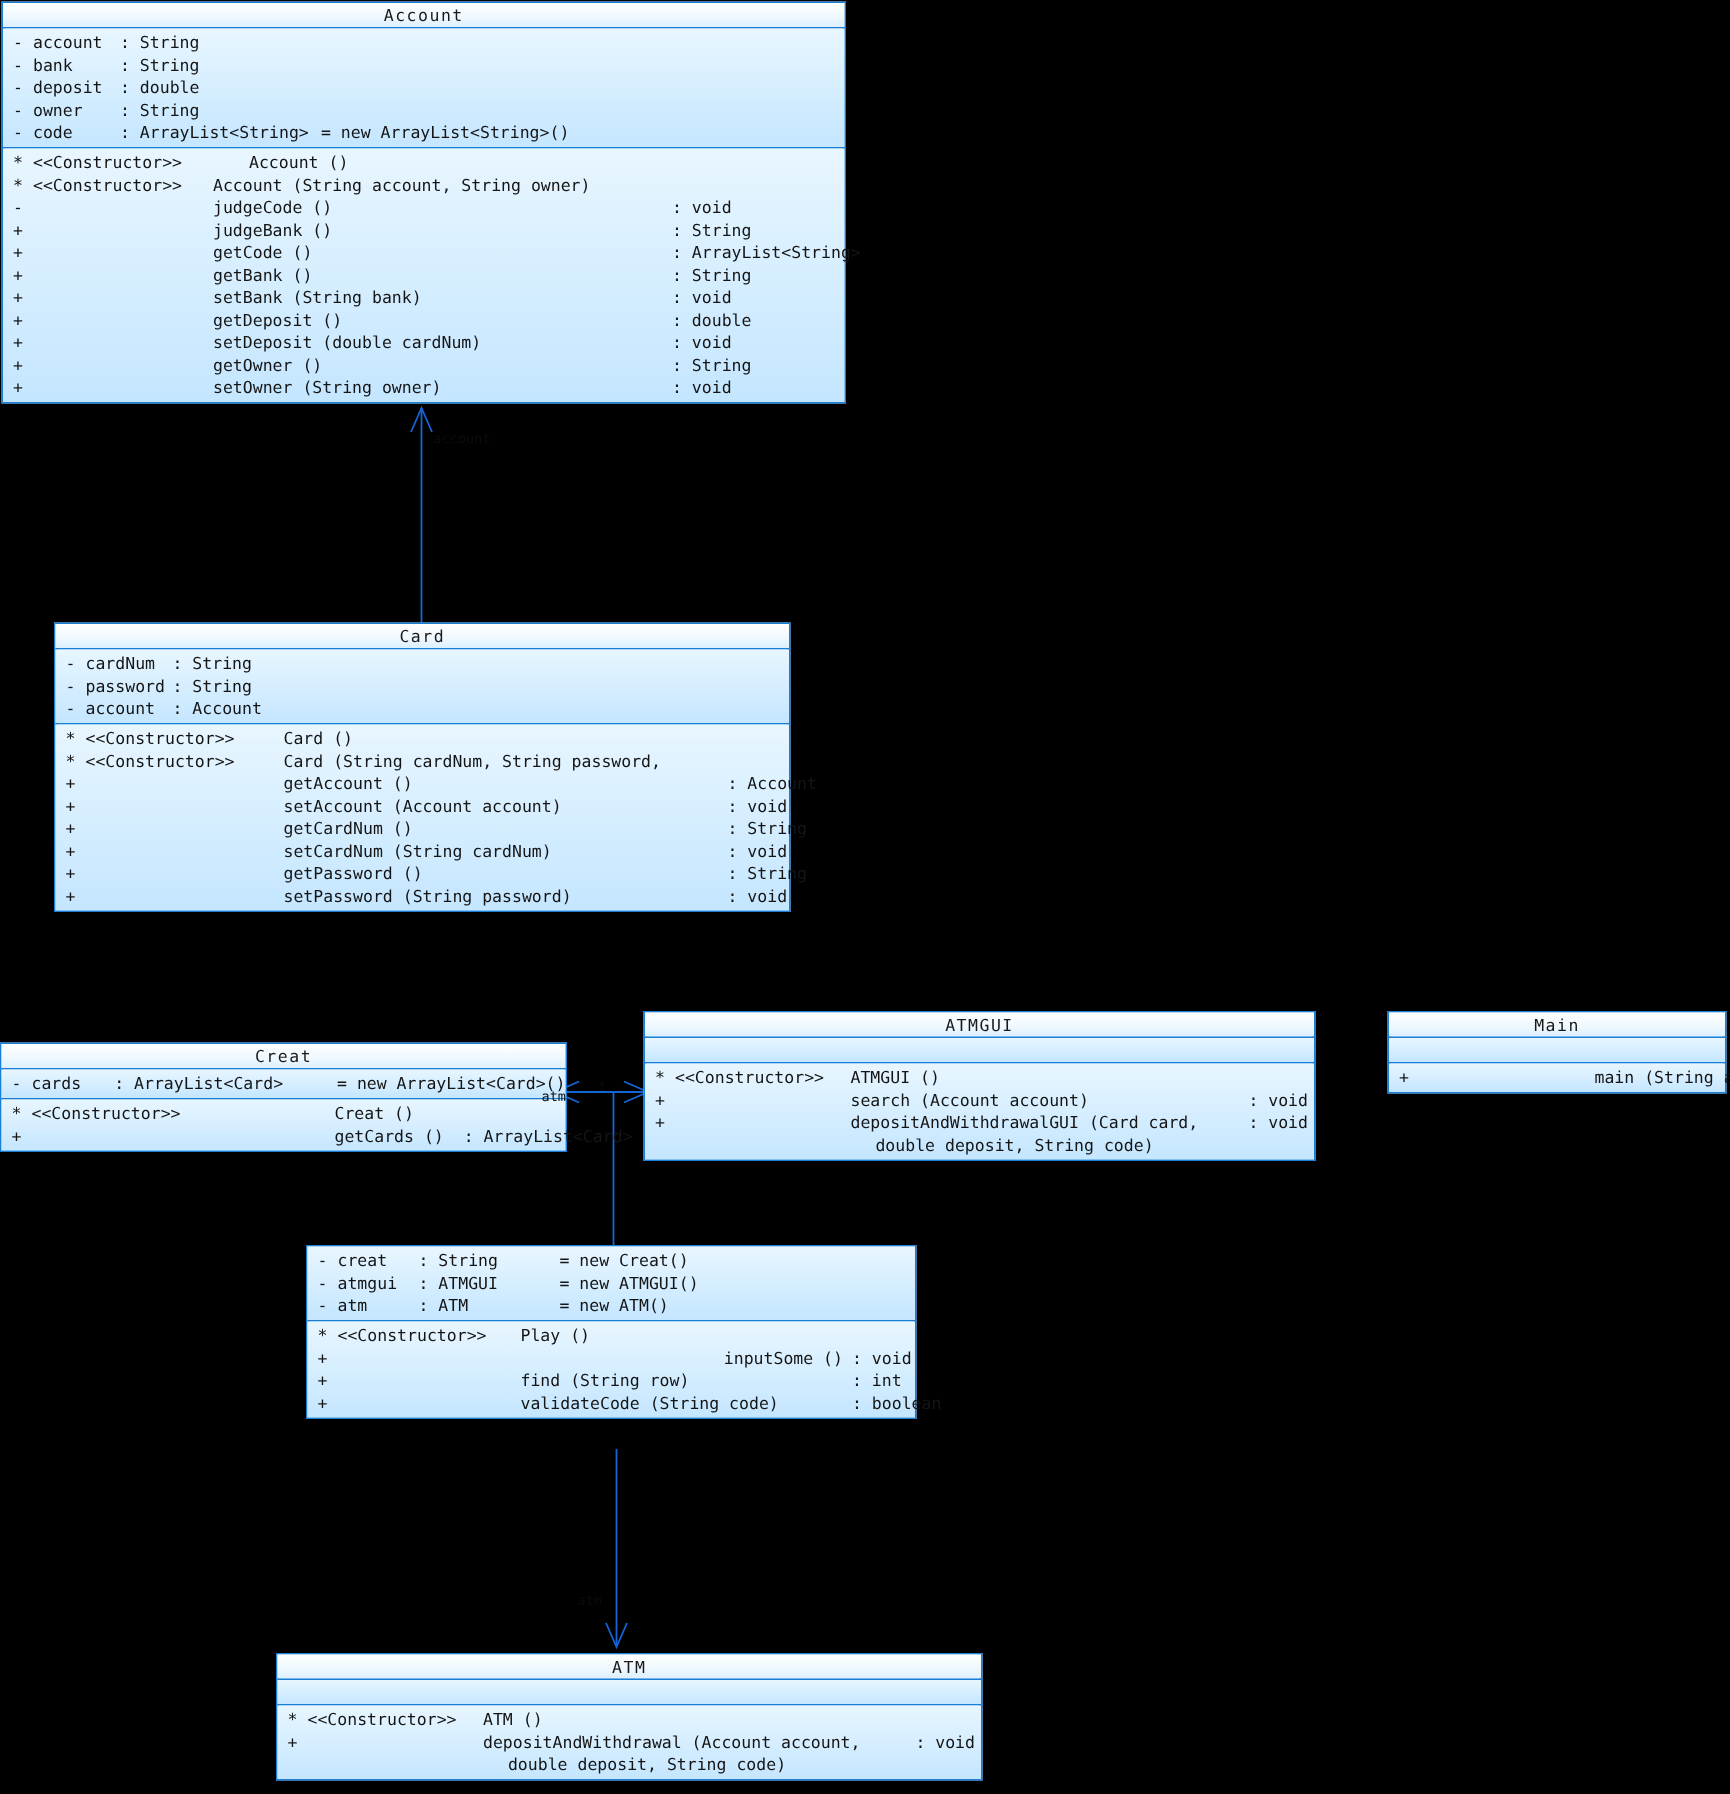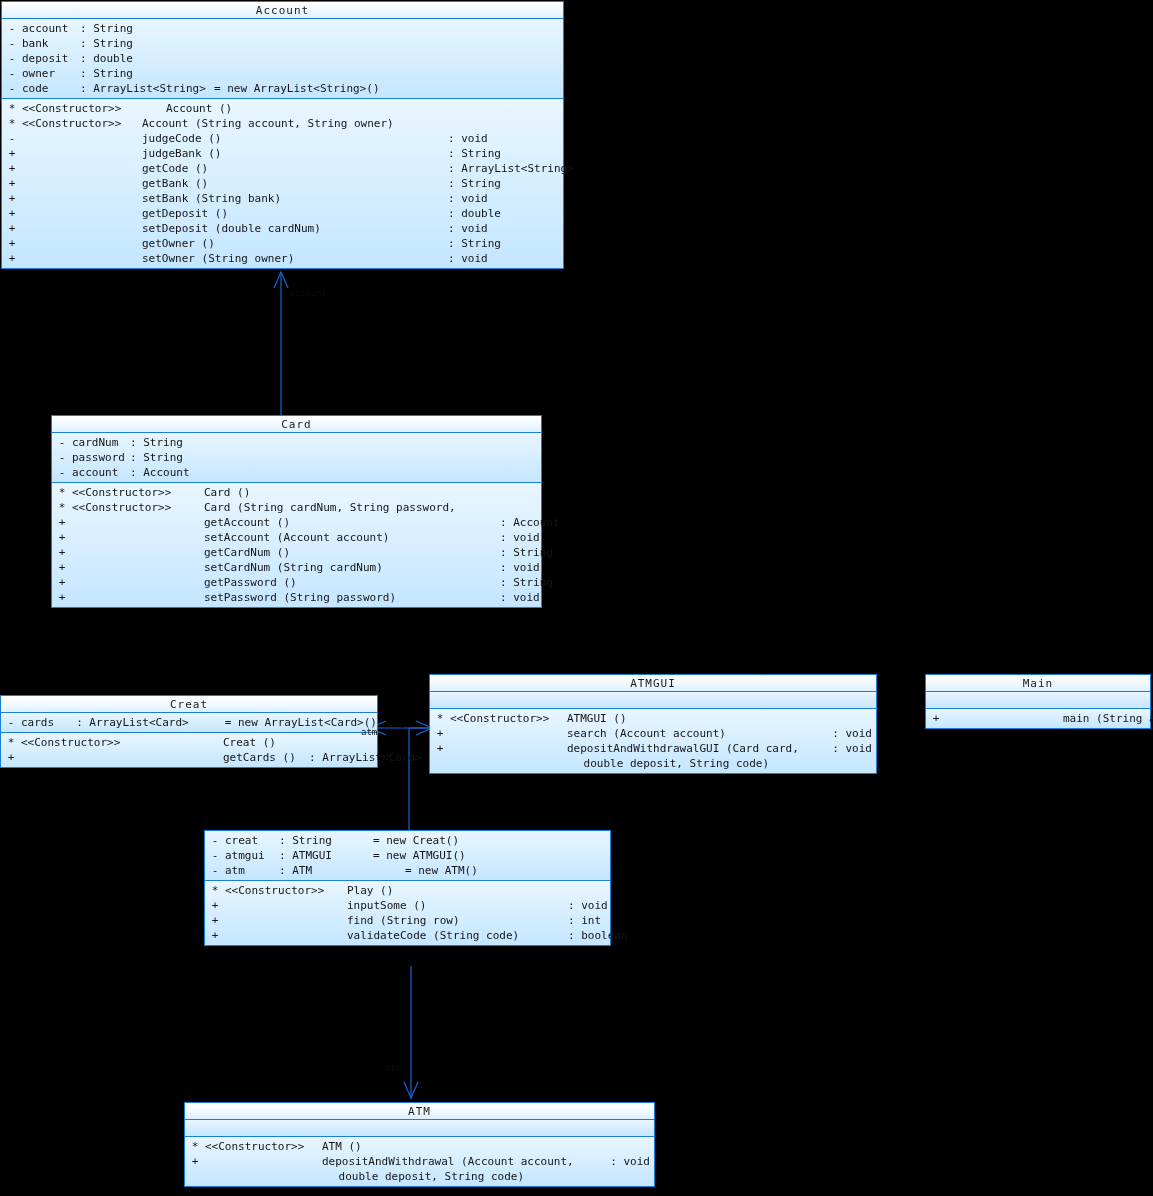--- a/index.html
+++ b/index.html
@@ -101,21 +101,21 @@
         <div class="row"><span class="vis">+</span><span style="display: inline-block; width: 118px; flex: 0 0 auto;"></span><span class="nm" style="flex: 0 0 300px; width: 300px;">getCode ()</span><span class="ret">: ArrayList&lt;String&gt;</span></div>
         <div class="row"><span class="vis">+</span><span style="display: inline-block; width: 118px; flex: 0 0 auto;"></span><span class="nm" style="flex: 0 0 300px; width: 300px;">getBank ()</span><span class="ret">: String</span></div>
         <div class="row"><span class="vis">+</span><span style="display: inline-block; width: 118px; flex: 0 0 auto;"></span><span class="nm" style="flex: 0 0 300px; width: 300px;">setBank (String bank)</span><span class="ret">: void</span></div>
         <div class="row"><span class="vis">+</span><span style="display: inline-block; width: 118px; flex: 0 0 auto;"></span><span class="nm" style="flex: 0 0 300px; width: 300px;">getDeposit ()</span><span class="ret">: double</span></div>
         <div class="row"><span class="vis">+</span><span style="display: inline-block; width: 118px; flex: 0 0 auto;"></span><span class="nm" style="flex: 0 0 300px; width: 300px;">setDeposit (double cardNum)</span><span class="ret">: void</span></div>
         <div class="row"><span class="vis">+</span><span style="display: inline-block; width: 118px; flex: 0 0 auto;"></span><span class="nm" style="flex: 0 0 300px; width: 300px;">getOwner ()</span><span class="ret">: String</span></div>
         <div class="row"><span class="vis">+</span><span style="display: inline-block; width: 118px; flex: 0 0 auto;"></span><span class="nm" style="flex: 0 0 300px; width: 300px;">setOwner (String owner)</span><span class="ret">: void</span></div>
       </div>
   </div>
 
-  <div class="uml-class" style="left:51px;top:415px;width:491px;">
+  <div class="uml-class" style="left:36px;top:415px;width:491px;">
     <div class="uml-title">Card</div>
     <div class="uml-attrs">
         <div class="row"><span class="vis">-</span><span style="display: inline-block; width: 58px;">cardNum</span><span style="display: inline-block; width: 0px;">: String</span></div>
         <div class="row"><span class="vis">-</span><span style="display: inline-block; width: 58px;">password</span><span style="display: inline-block; width: 0px;">: String</span></div>
         <div class="row"><span class="vis">-</span><span style="display: inline-block; width: 58px;">account</span><span style="display: inline-block; width: 0px;">: Account</span></div>
       </div>
     <div class="uml-ops">
         <div class="row"><span class="vis">*</span><span style="display: inline-block; width: 130px; flex: 0 0 auto;">&lt;&lt;Constructor&gt;&gt;</span><span class="nm" style="flex: 0 0 290px; width: 290px;">Card ()</span></div>
         <div class="row"><span class="vis">*</span><span style="display: inline-block; width: 130px; flex: 0 0 auto;">&lt;&lt;Constructor&gt;&gt;</span><span class="nm" style="flex: 0 0 290px; width: 290px;">Card (String cardNum, String password,</span></div>
         <div class="row"><span class="vis">+</span><span style="display: inline-block; width: 130px; flex: 0 0 auto;"></span><span class="nm" style="flex: 0 0 290px; width: 290px;">getAccount ()</span><span class="ret">: Account</span></div>
@@ -155,25 +155,25 @@
     <div class="uml-attrs empty"></div>
     <div class="uml-ops">
         <div class="row"><span class="vis">+</span><span style="display: inline-block; width: 115px; flex: 0 0 auto;"></span><span class="nm">main (String args[])  : void</span></div>
       </div>
   </div>
 
   <div class="uml-class" style="left:204px;top:830px;width:407px;">
     <div class="uml-attrs">
         <div class="row"><span class="vis">-</span><span style="display: inline-block; width: 54px;">creat</span><span style="display: inline-block; width: 88px;">: String</span><span style="padding-left: 6px;">= new Creat()</span></div>
         <div class="row"><span class="vis">-</span><span style="display: inline-block; width: 54px;">atmgui</span><span style="display: inline-block; width: 88px;">: ATMGUI</span><span style="padding-left: 6px;">= new ATMGUI()</span></div>
-        <div class="row"><span class="vis">-</span><span style="display: inline-block; width: 54px;">atm</span><span style="display: inline-block; width: 88px;">: ATM</span><span style="padding-left: 6px; margin-left: 32px;">= new ATM()</span></div>
+        <div class="row"><span class="vis">-</span><span style="display: inline-block; width: 54px;">atm</span><span style="display: inline-block; width: 88px;">: ATM</span><span style="padding-left: 6px;">= new ATM()</span></div>
       </div>
     <div class="uml-ops">
         <div class="row"><span class="vis">*</span><span style="display: inline-block; width: 120px; flex: 0 0 auto;">&lt;&lt;Constructor&gt;&gt;</span><span class="nm" style="flex: 0 0 215px; width: 215px;">Play ()</span></div>
-        <div class="row"><span class="vis">+</span><span style="display: inline-block; width: 120px; flex: 0 0 auto;"></span><span class="nm" style="flex: 0 0 215px; width: 215px;">inputSome ()</span><span class="ret">: void</span></div>
+        <div class="row"><span class="vis">+</span><span style="display: inline-block; width: 120px; flex: 0 0 auto;"></span><span class="nm" style="flex: 0 0 215px; width: 215px; text-align: right;">inputSome ()</span><span class="ret">: void</span></div>
         <div class="row"><span class="vis">+</span><span style="display: inline-block; width: 120px; flex: 0 0 auto;"></span><span class="nm" style="flex: 0 0 215px; width: 215px;">find (String row)</span><span class="ret">: int</span></div>
         <div class="row"><span class="vis">+</span><span style="display: inline-block; width: 120px; flex: 0 0 auto;"></span><span class="nm" style="flex: 0 0 215px; width: 215px;">validateCode (String code)</span><span class="ret">: boolean</span></div>
       </div>
   </div>
 
   <div class="uml-class" style="left:184px;top:1102px;width:471px;">
     <div class="uml-title">ATM</div>
     <div class="uml-attrs empty"></div>
     <div class="uml-ops">
         <div class="row"><span class="vis">*</span><span style="display: inline-block; width: 115px; flex: 0 0 auto;">&lt;&lt;Constructor&gt;&gt;</span><span class="nm">ATM ()</span></div>

